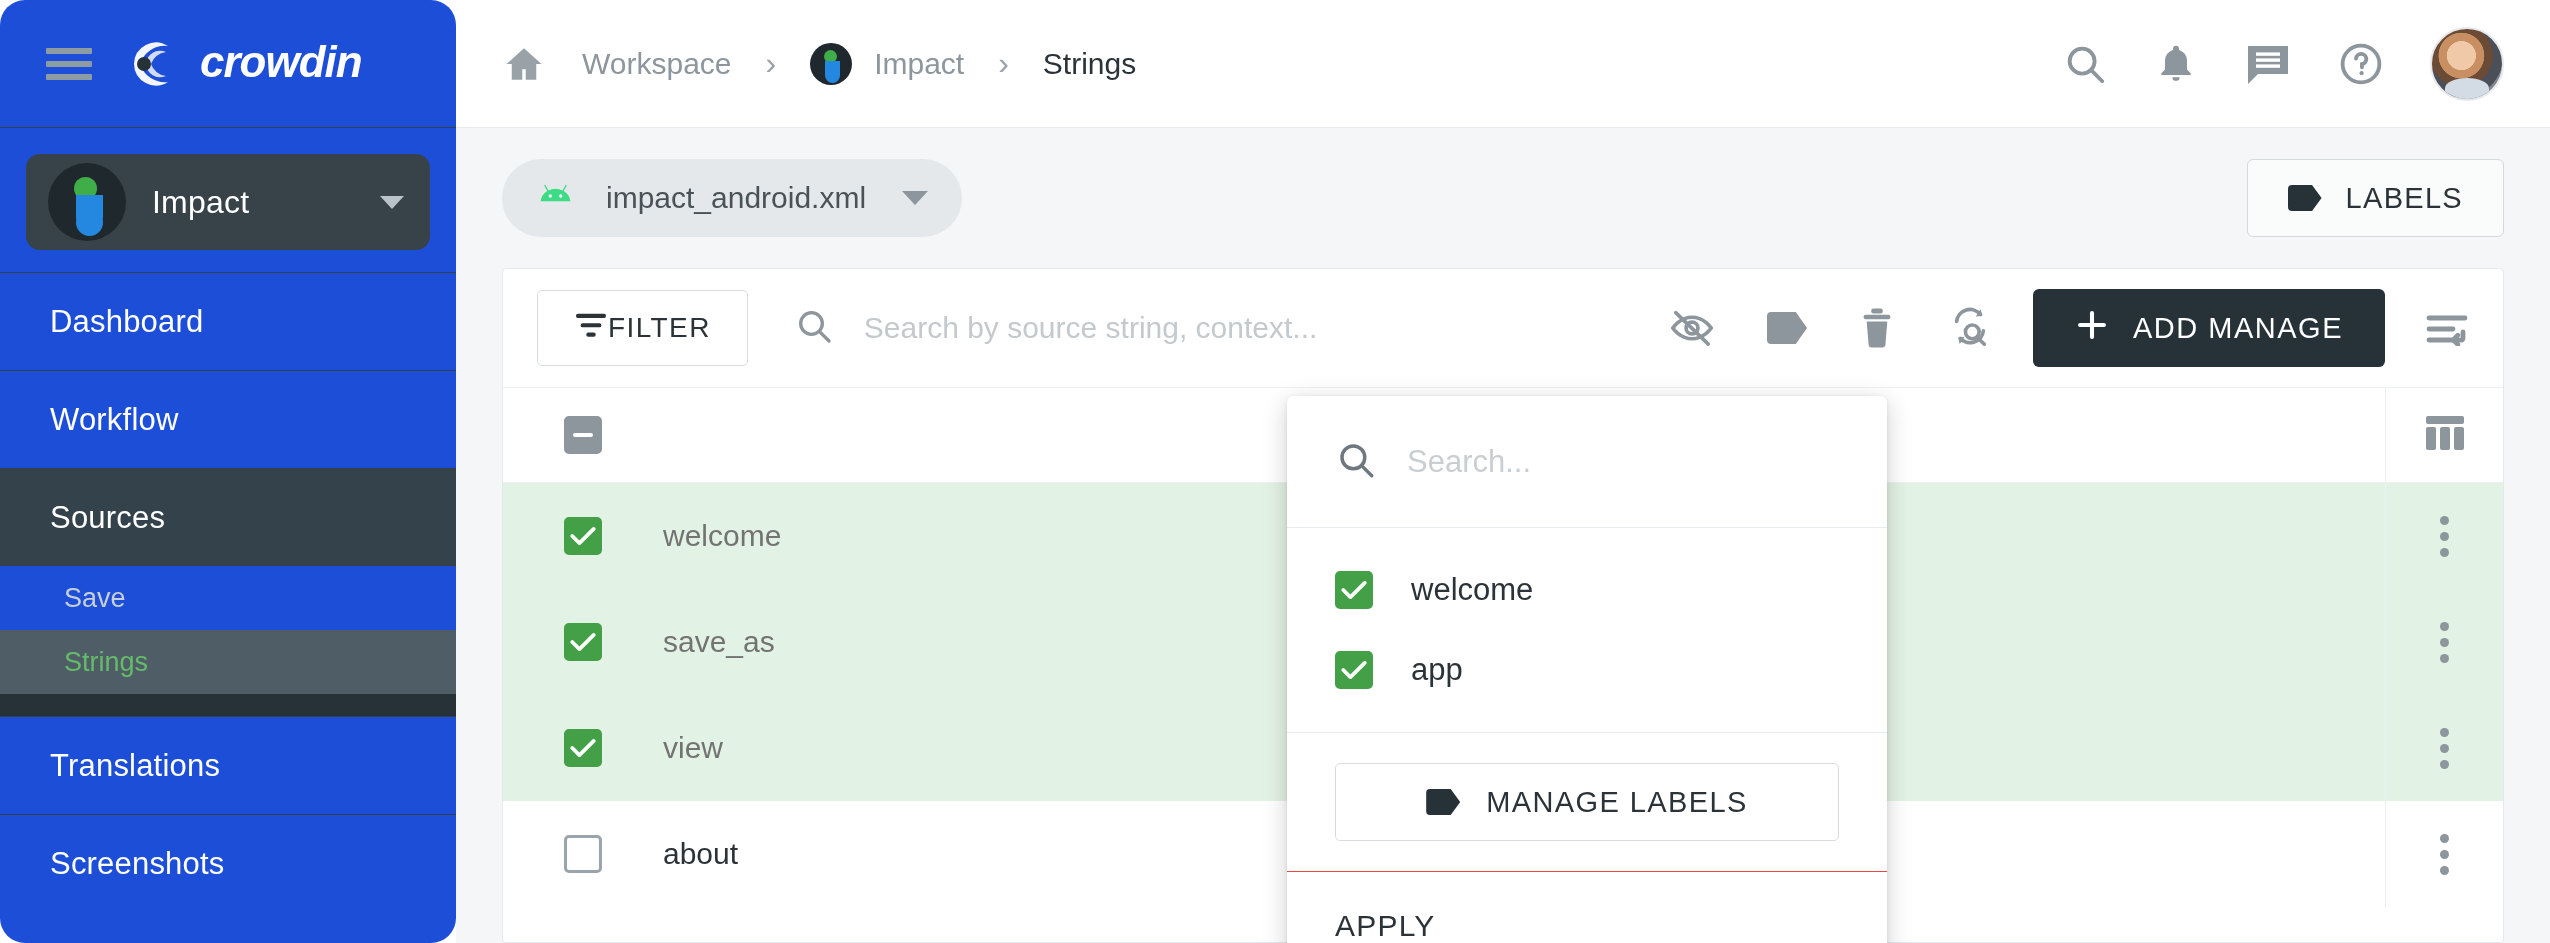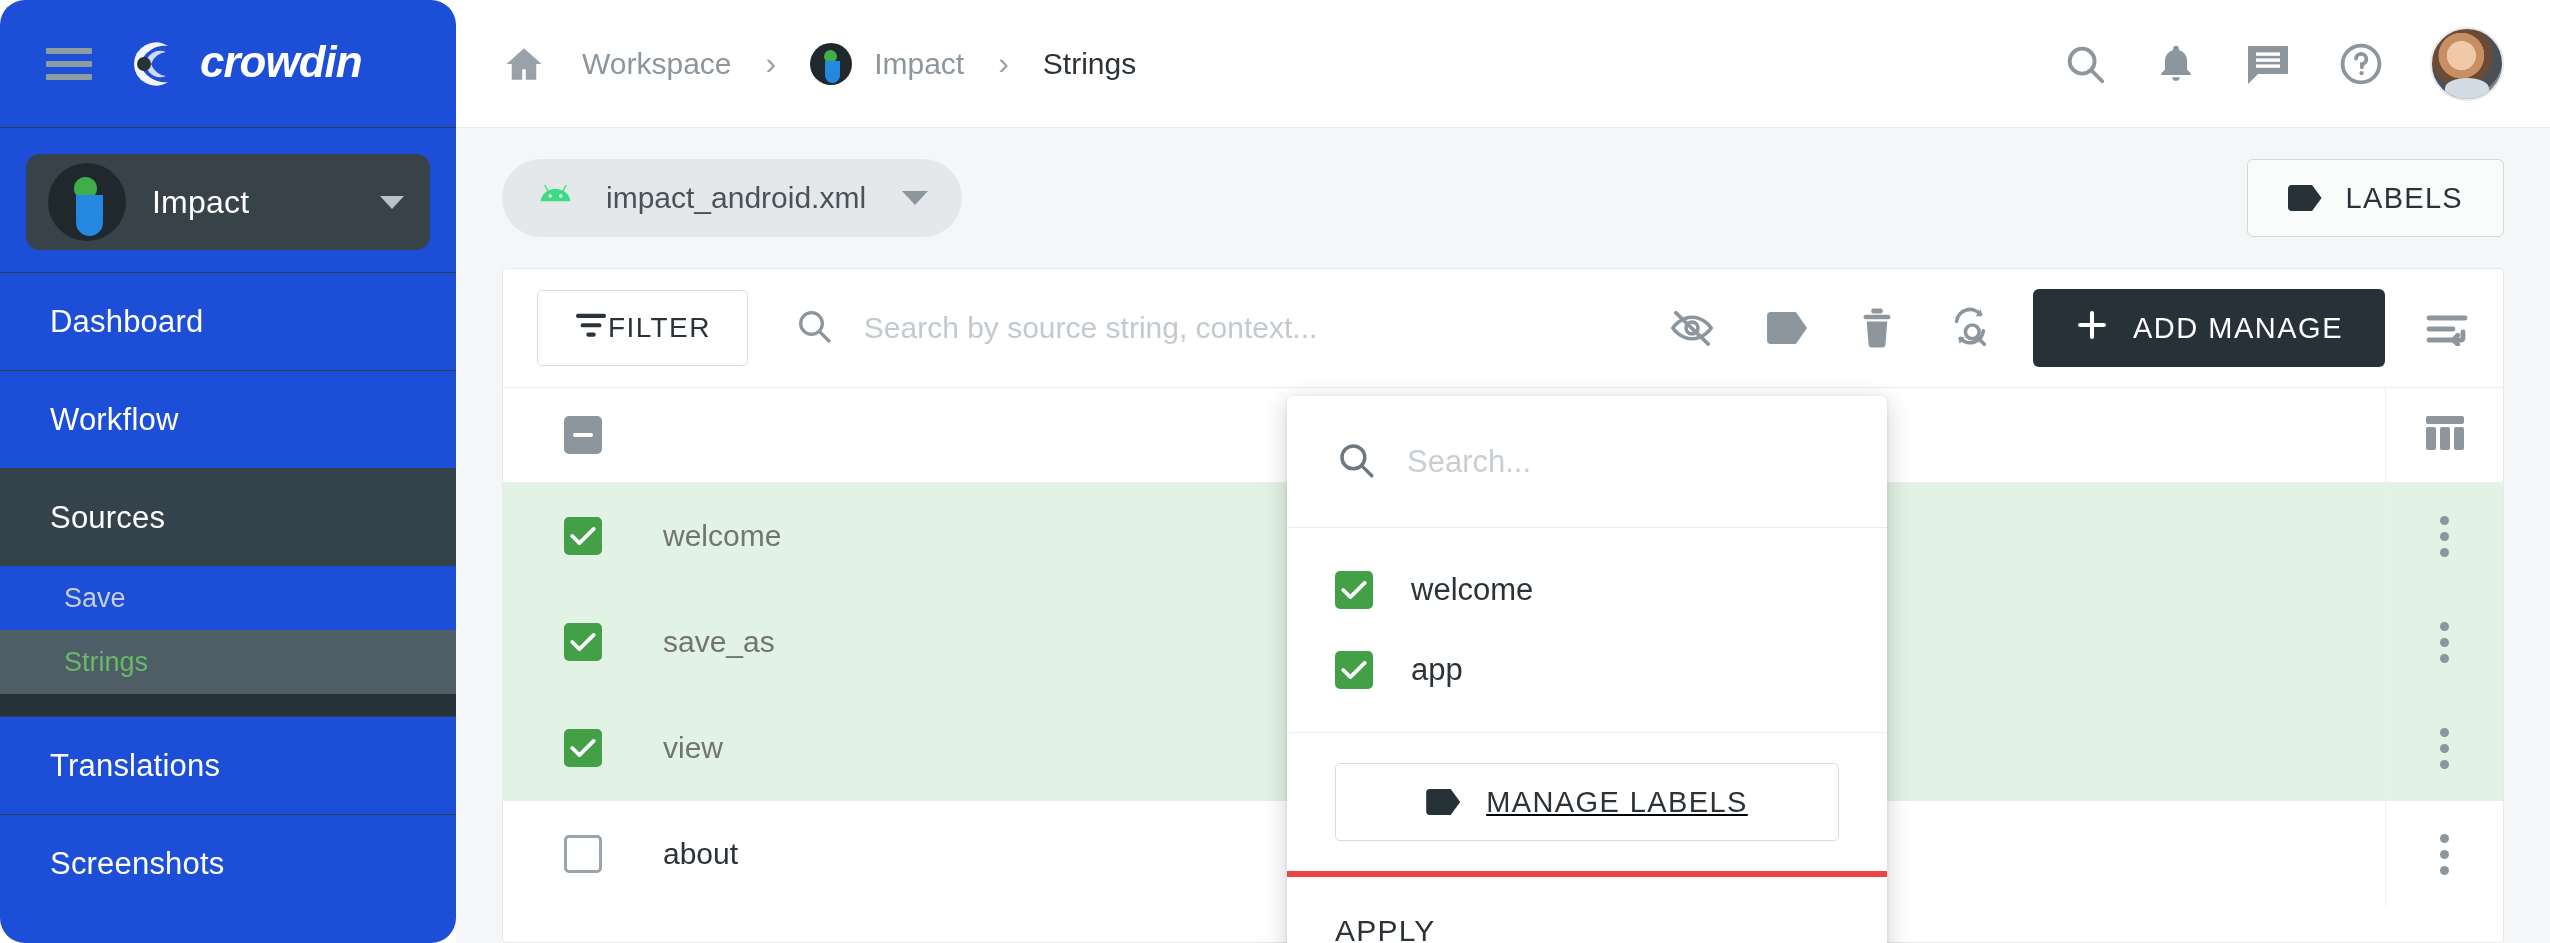--- a/index.html
+++ b/index.html
@@ -203,21 +203,21 @@
     padding: 0 48px; border-bottom:1px solid #e9ecee;
   }
   .pp-search input {
     border:none;outline:none;font-size:31px;width:100%;
     font-family:"Liberation Sans",sans-serif;background:transparent;color:#2b3338;
   }
   .pp-search input::placeholder{ color:#c9ced2; }
   .pp-list { padding: 22px 0 22px 0; border-bottom:1px solid #e9ecee; }
   .pp-item { height:80px; display:flex; align-items:center; gap:38px; padding-left:48px; cursor:pointer; }
   .pp-item span { font-size:31px; color:#2b3338; }
-  .pp-foot { padding: 30px 48px; border-bottom:6px solid #ef4444;text-decoration:underline; }
+  .pp-foot { padding: 30px 48px; border-bottom:1px solid #ef4444; }
   .manage-btn {
     height:78px; border:1px solid #d8dcdf; border-radius:5px; background:#fff;
     display:flex;align-items:center;justify-content:center;gap:26px;
     font-size:29px;color:#2b3338;letter-spacing:1.4px;cursor:pointer;
   }
   .pp-apply { height:108px; display:flex; align-items:center; padding-left:48px; cursor:pointer; }
   .pp-apply span { font-size:30px; color:#2b3338; letter-spacing:1.2px; }
   .tag-shape { width:34px;height:26px;background:#263238; clip-path: polygon(0 0,72% 0,100% 50%,72% 100%,0 100%); border-radius:4px 0 0 4px; }
   .tag-shape.grey { background:#8c969c; width:40px;height:32px; }
 </style>

